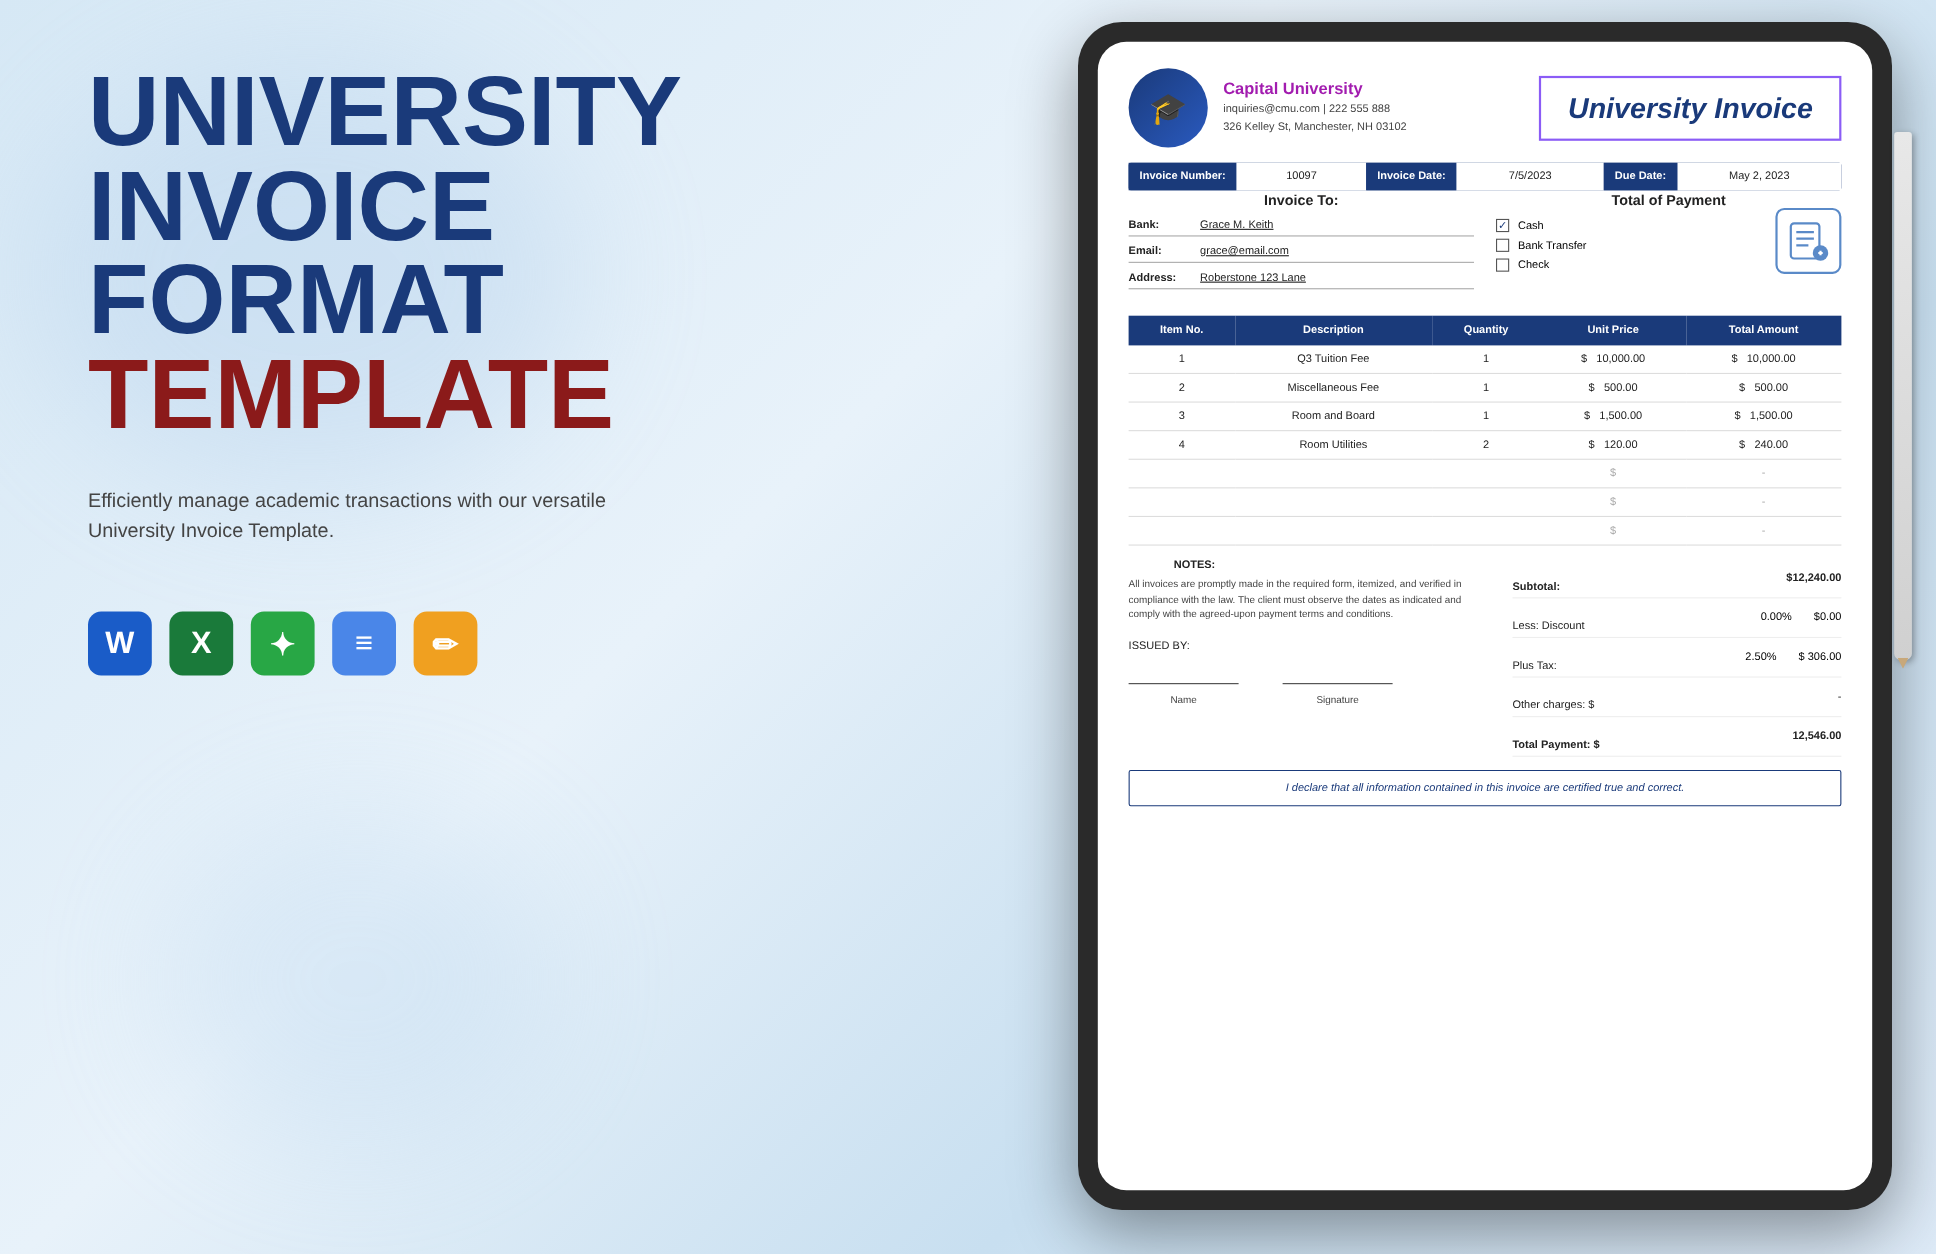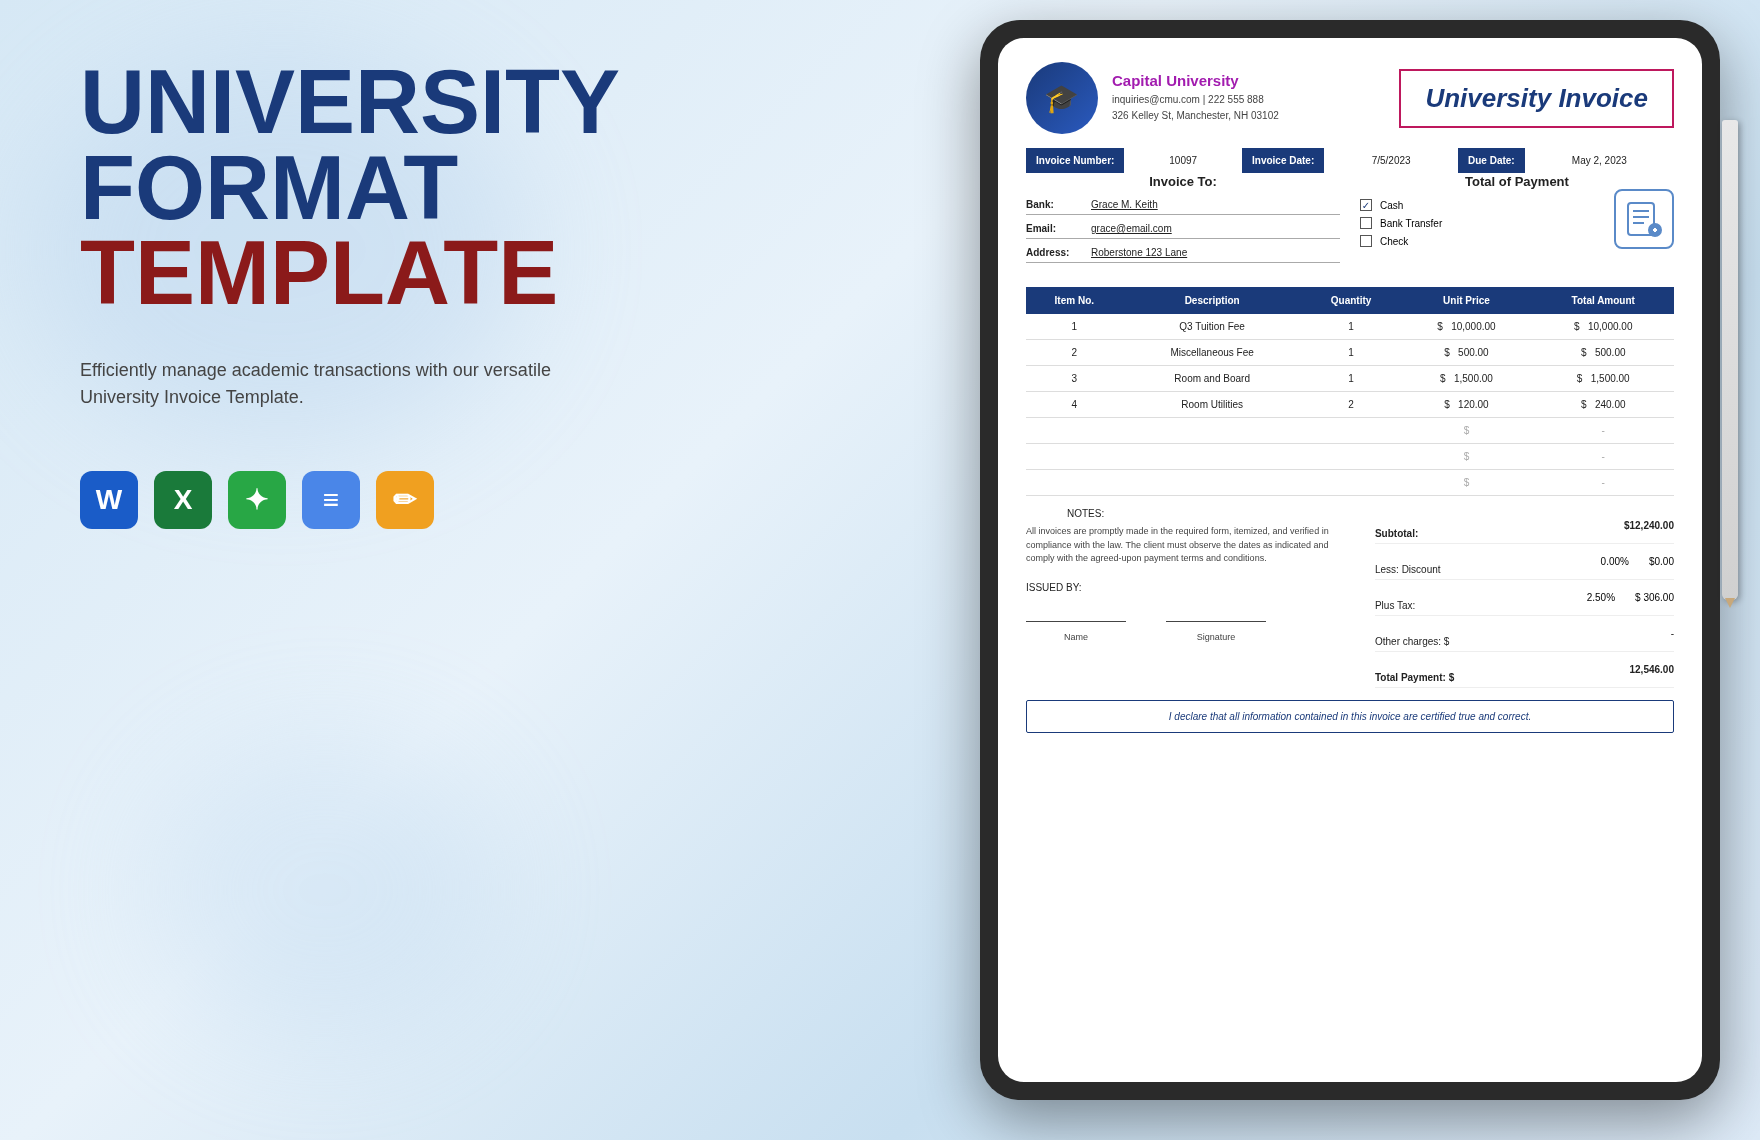--- a/index.html
+++ b/index.html
@@ -155,21 +155,21 @@
       color: #a21caf;
       margin-bottom: 3px;
     }
     .uni-text p {
       font-size: 10px;
       color: #444;
       line-height: 1.6;
     }
 
     .invoice-title-box {
-      border: 2px solid #be185d;
+      border: 2px solid #8b5cf6;
       padding: 12px 24px;
       text-align: center;
     }
     .invoice-title-box h1 {
       font-size: 26px;
       color: #1a3a7a;
       font-weight: bold;
       font-style: italic;
     }
 
@@ -313,21 +313,21 @@
     .bottom-section {
       display: flex;
       gap: 20px;
     }
 
     .notes-section {
       flex: 1.1;
     }
     .notes-label {
       font-size: 10px;
-      font-weight: normal;
+      font-weight: bold;
       color: #222;
       margin-bottom: 6px;
       padding-left: 41px;
     }
     .notes-text {
       font-size: 9px;
       color: #444;
       line-height: 1.5;
       margin-bottom: 16px;
     }
@@ -406,20 +406,21 @@
   </style>
 </head>
 <body>
 
 <div class="bg-blob bg-blob-1"></div>
 <div class="bg-blob bg-blob-2"></div>
 
 <div class="left-panel">
   <div class="main-title">
     <div>UNIVERSITY</div>
+    <div>INVOICE</div>
     <div>FORMAT</div>
     <div class="template-line">TEMPLATE</div>
   </div>
   <p class="subtitle">Efficiently manage academic transactions with our versatile University Invoice Template.</p>
   <div class="app-icons">
     <div class="app-icon icon-word">W</div>
     <div class="app-icon icon-excel">X</div>
     <div class="app-icon icon-sheets">✦</div>
     <div class="app-icon icon-docs">≡</div>
     <div class="app-icon icon-pages">✏</div>

